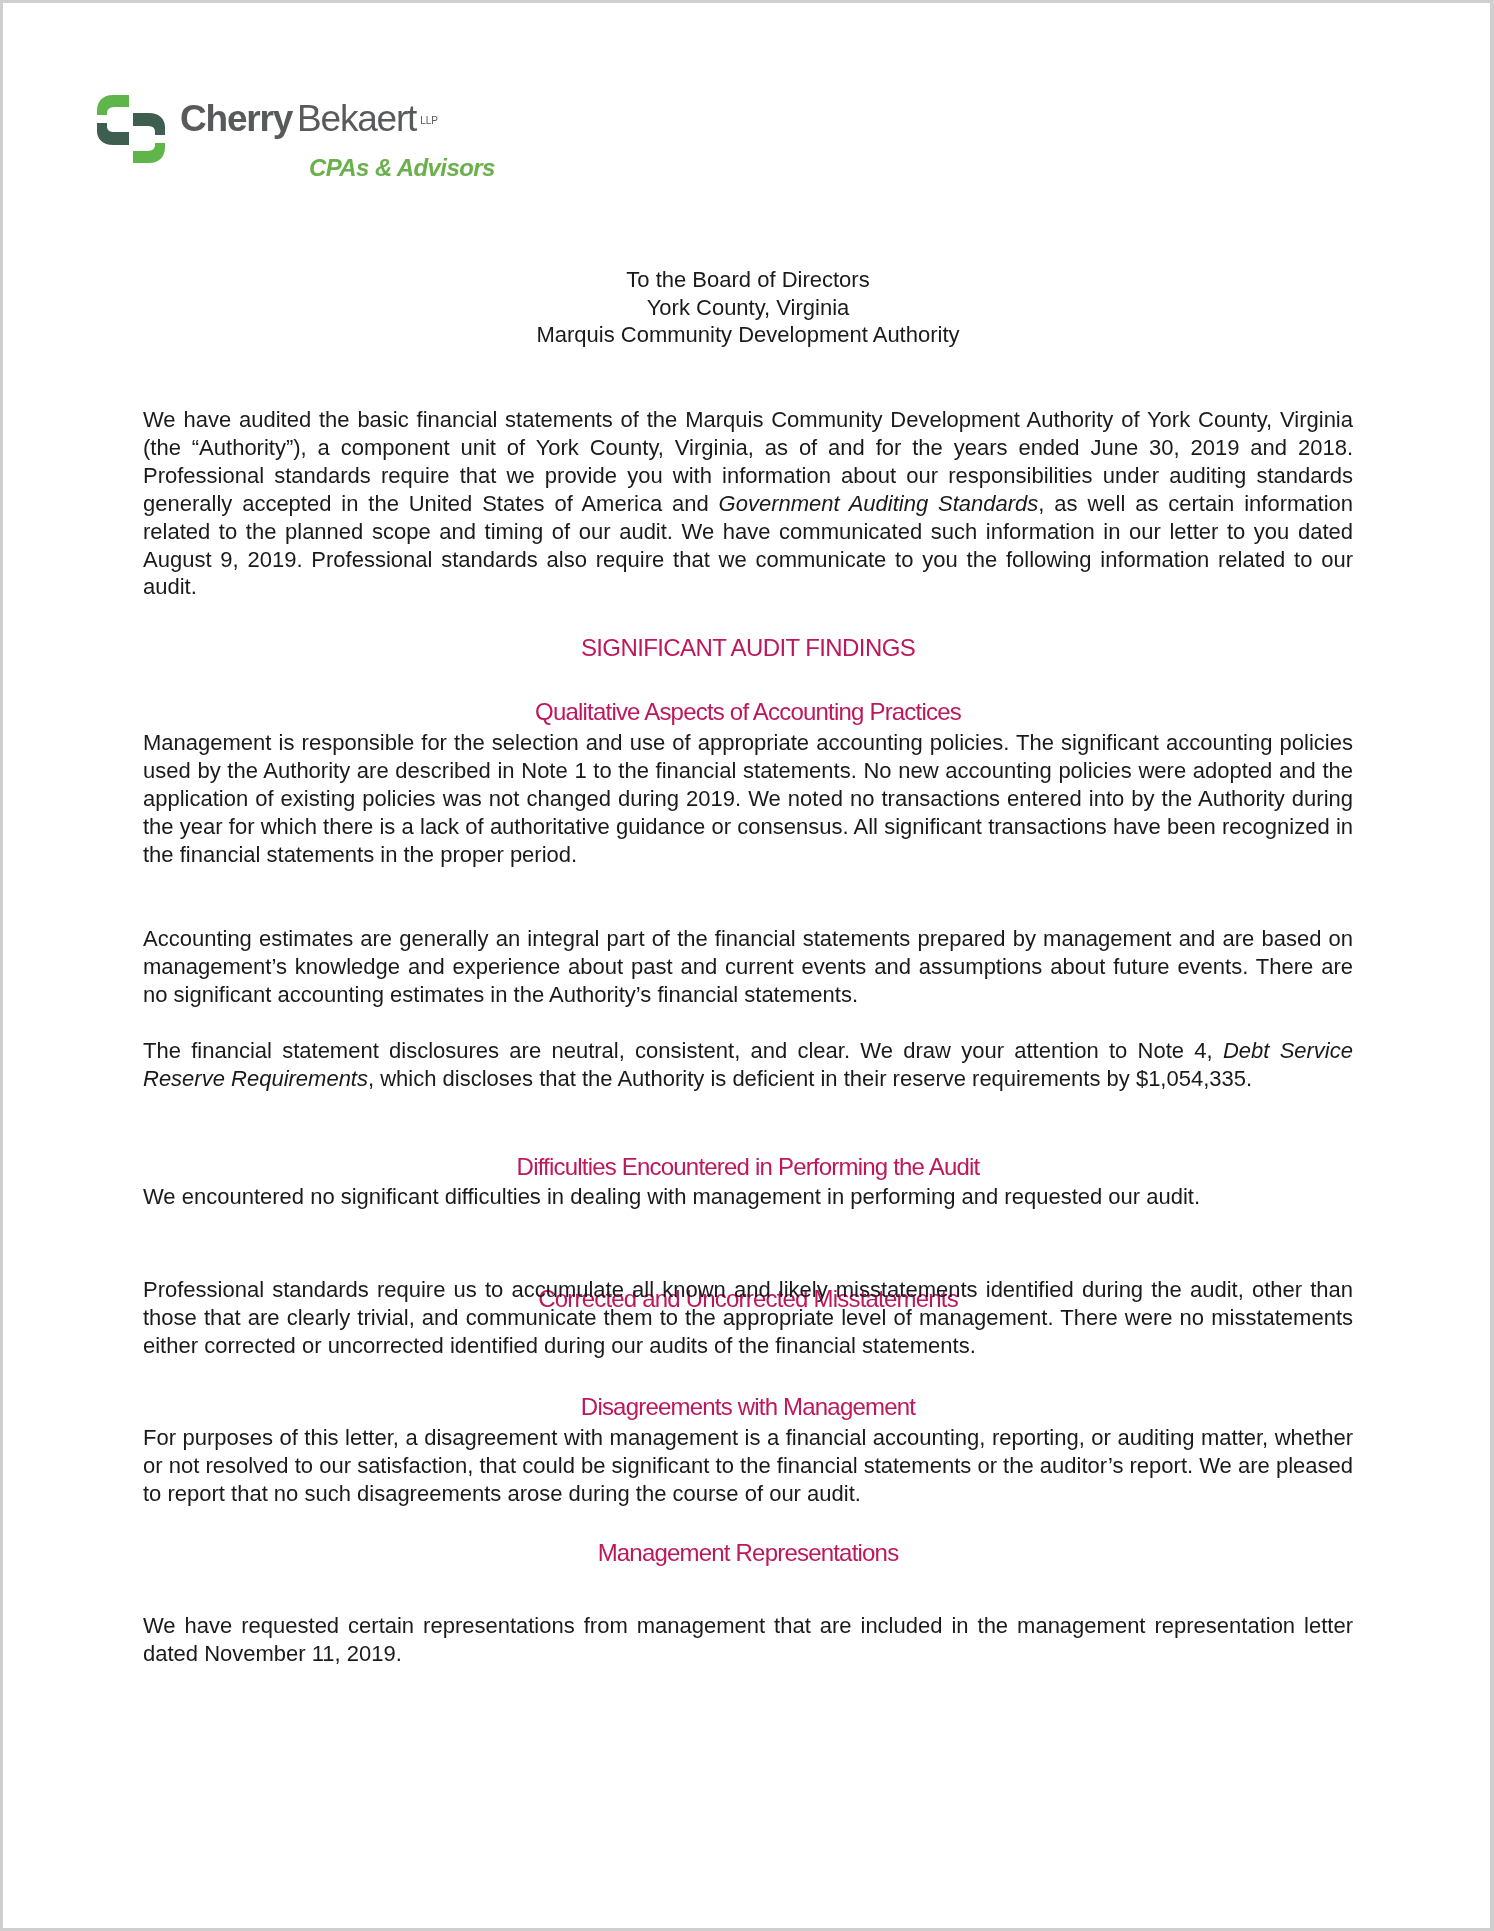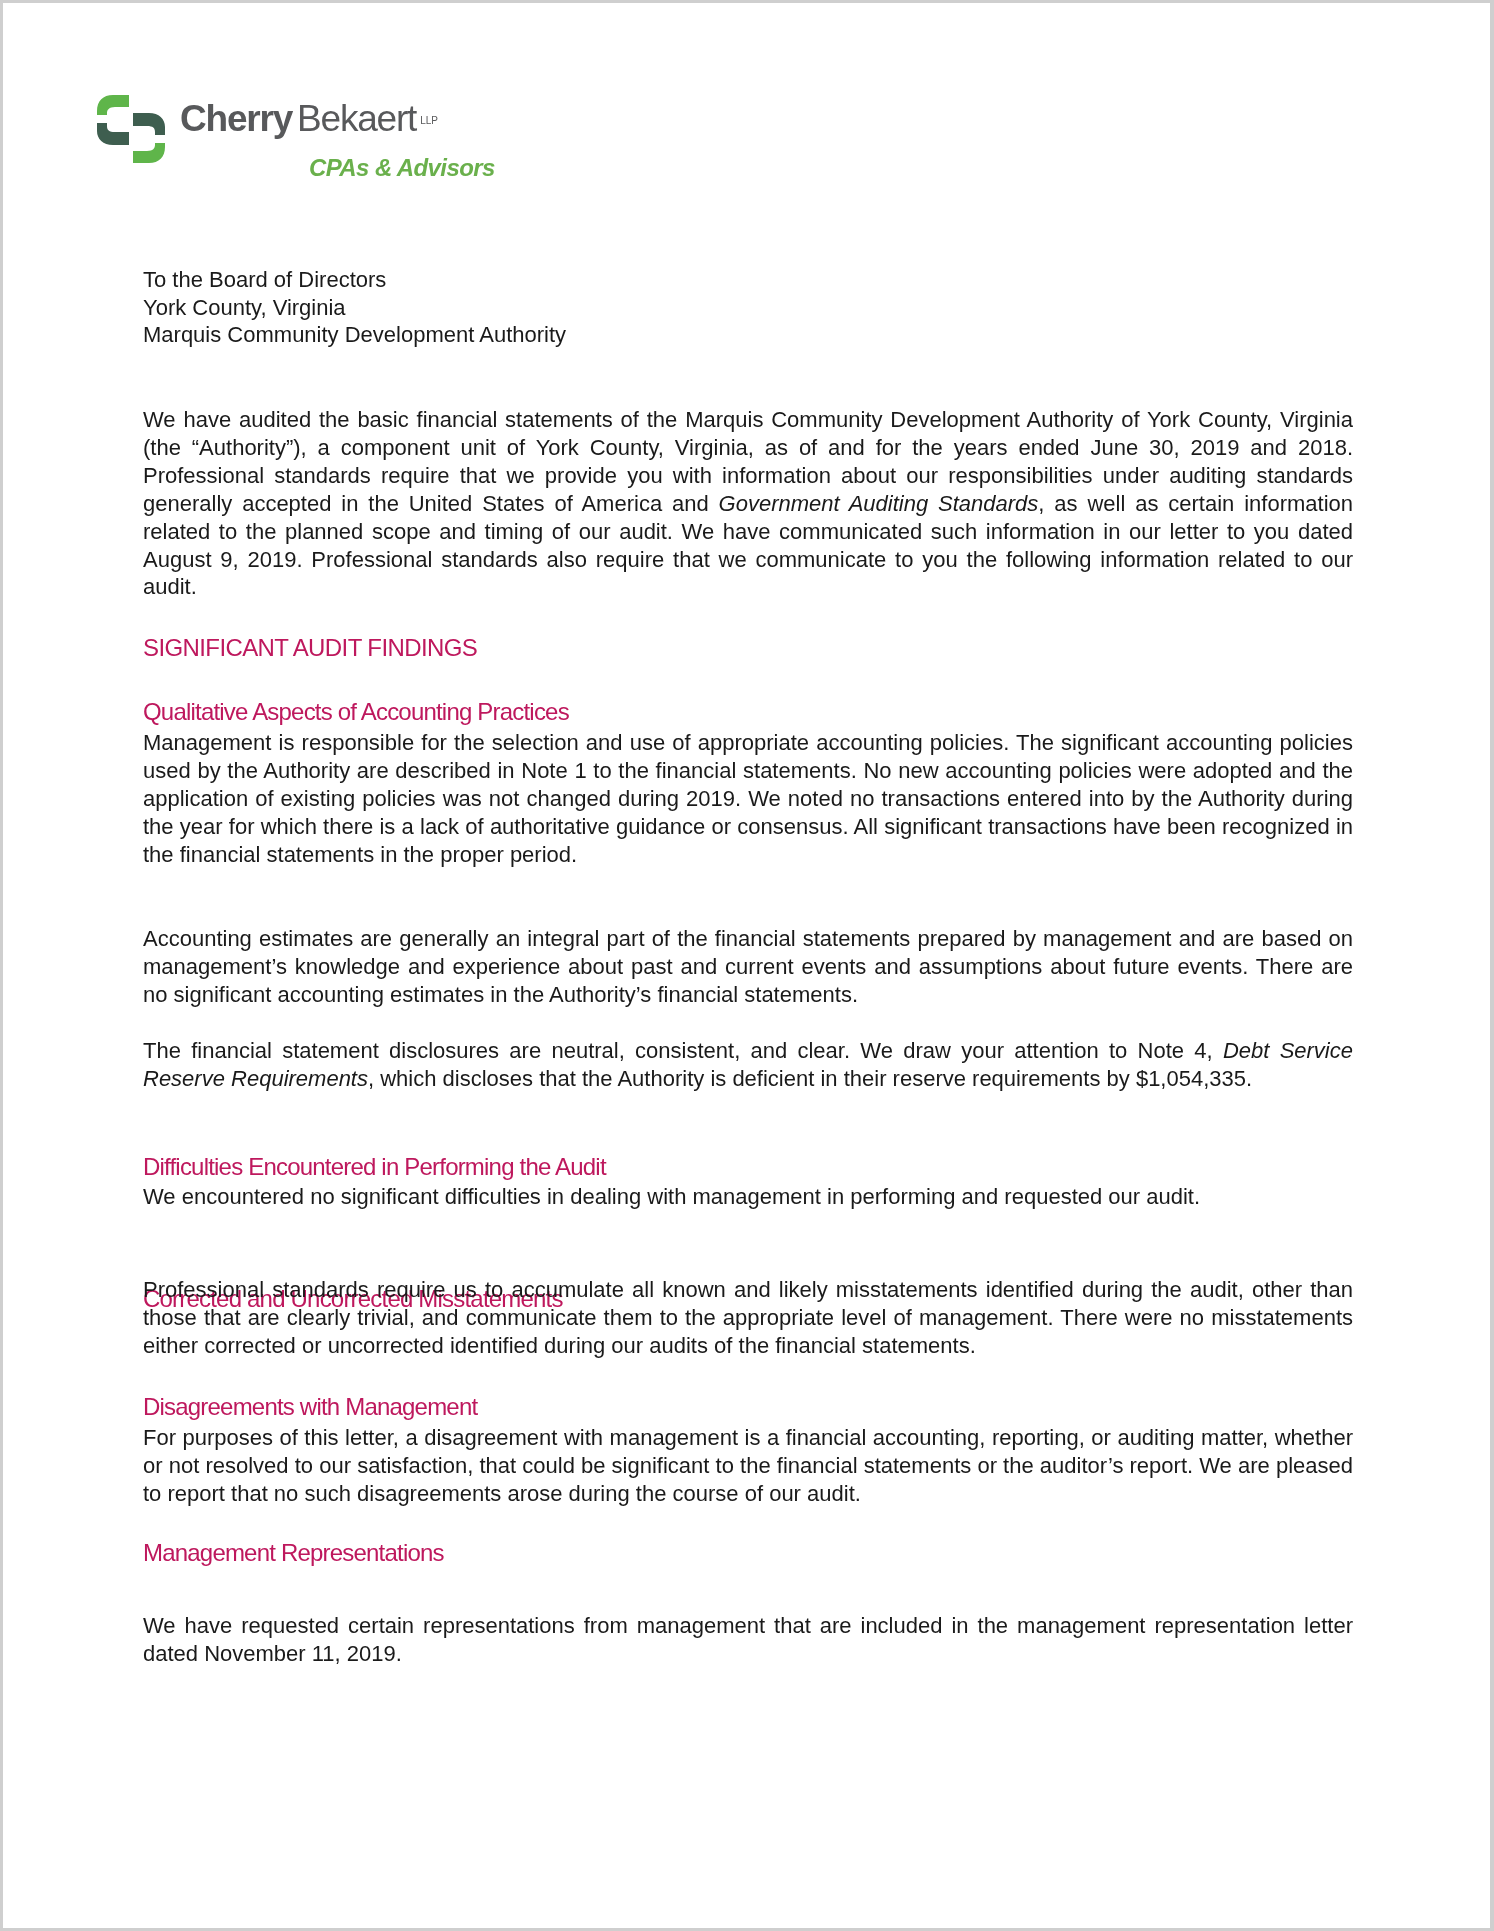--- a/index.html
+++ b/index.html
@@ -75,20 +75,21 @@
     left: 140px;
     top: 0;
     width: 1210px;
     font-family: "Liberation Sans", sans-serif;
     color: #1a1a1a;
   }
   .block {
     position: absolute;
     left: 0;
     width: 1210px;
+    text-align: center;
   }
   .addr-line {
     font-size: 22px;
     line-height: 27.6px;
     white-space: nowrap;
   }
   .para {
     font-size: 22px;
     line-height: 27.9px;
     text-align: justify;

